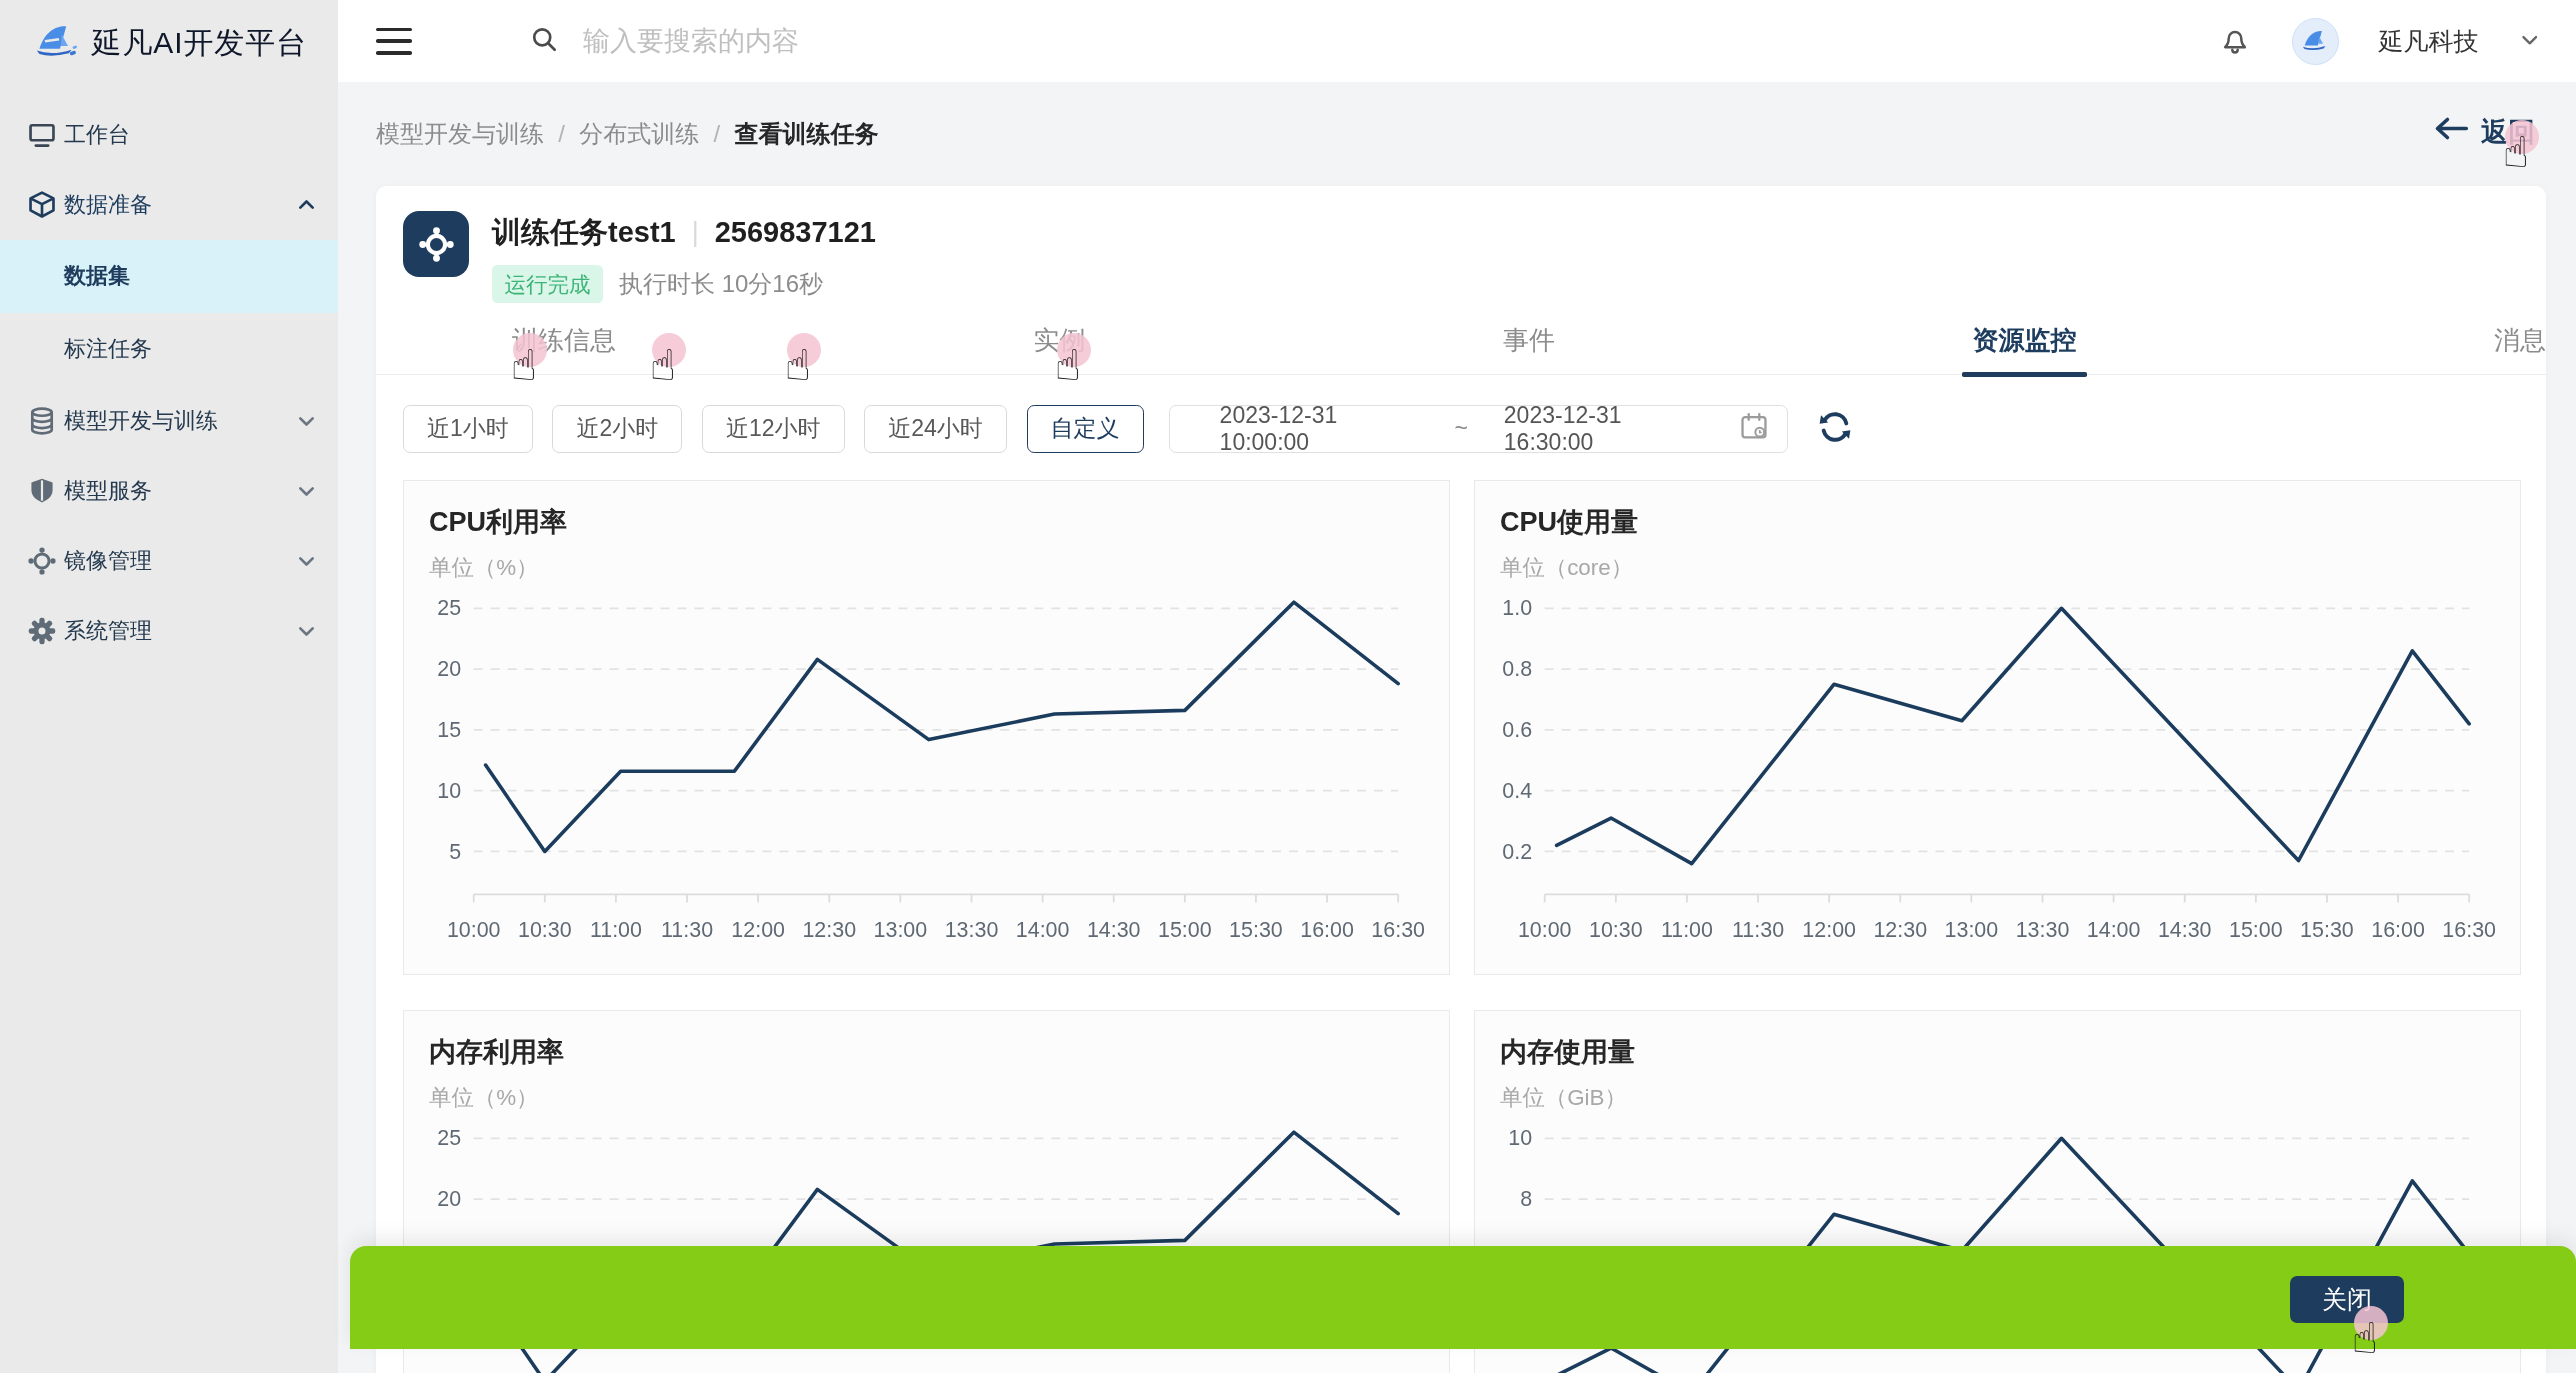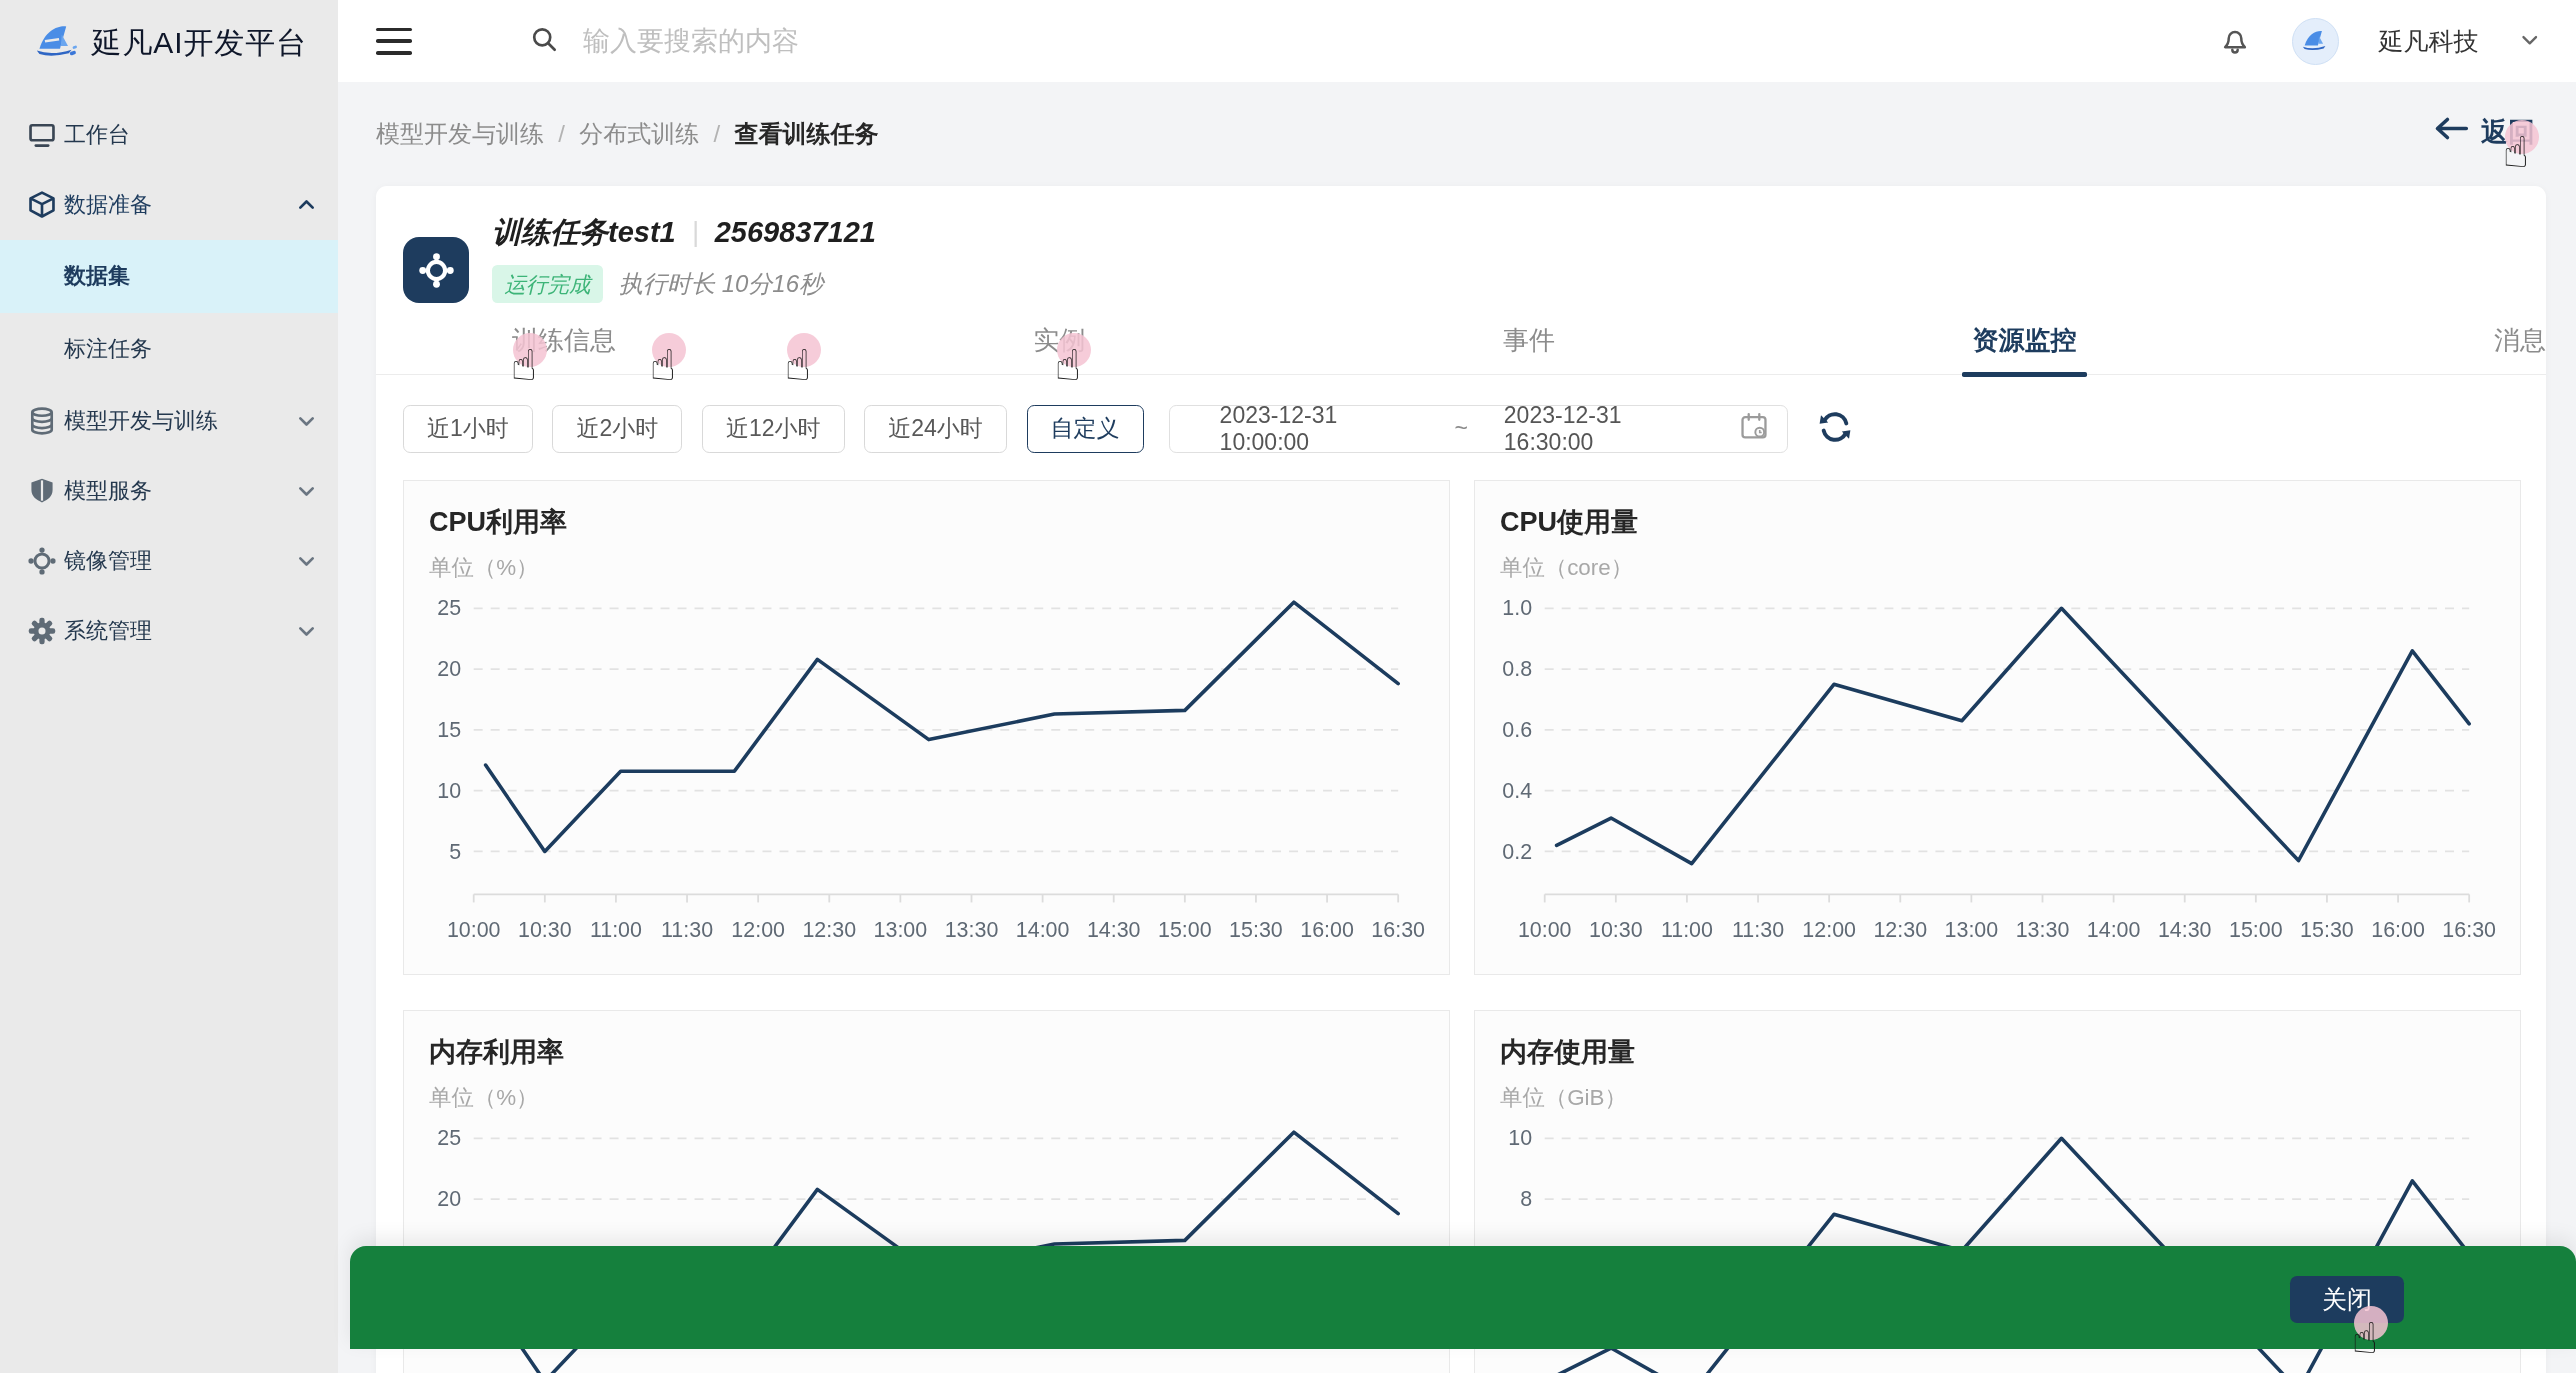--- a/index.html
+++ b/index.html
@@ -34,21 +34,21 @@
 
   
   .crumb-bar { position:absolute; left:0; right:0; top:82px; height:104px; display:flex; align-items:center; }
   .crumbs { margin-left:38px; display:flex; align-items:center; gap:14.3px; font-size:24px; color:#8c8c8c; }
   .crumb-sep { color:#b3b3b3; }
   .crumb-current { color:#262626; font-weight:bold; }
   .back-link { position:absolute; right:41px; top:32px; display:flex; align-items:center; gap:12.5px; color:#1e3c5e; font-size:27px; font-weight:bold; cursor:pointer; }
 
   
   .card { position:absolute; left:38px; right:30px; top:186px; height:1252px; background:#ffffff; border-radius:10.7px 10.7px 0 0; box-shadow:0 1.8px 7.2px rgba(0,0,0,0.04); padding:25px 27px 0 27px; }
-  .task-head { display:flex; align-items:flex-end; gap:23px;font-style:italic; }
+  .task-head { display:flex; align-items:flex-start; gap:23px; }
   .task-icon { width:66px; height:66px; border-radius:16px; background:#1e3c5e; display:flex; align-items:center; justify-content:center; flex:0 0 auto; }
   .task-line1 { display:flex; align-items:center; gap:16px; margin-top:1.8px; }
   .task-name,.task-id { font-size:29px; font-weight:bold; color:#1f1f1f; }
   .task-sep { color:#d9d9d9; font-size:27px; }
   .task-line2 { display:flex; align-items:center; gap:16px; margin-top:12.5px; }
   .badge { background:#d9f6e8; color:#3db478; font-size:21.5px; padding:4.5px 12.5px; border-radius:5.4px; }
   .task-duration { font-size:24px; color:#8c8c8c; }
 
   
   .tabs { position:relative; margin:19.7px -27px 0 -27px; padding-left:136px; display:flex; gap:79px; border-bottom:1.8px solid #ececec; height:52px;justify-content:space-between; }
@@ -65,21 +65,21 @@
   .date-range .cal { margin-left:auto; }
 
   
   .charts { margin-top:27px; display:grid; grid-template-columns:1047px 1047px; grid-template-rows:495px 495px; column-gap:24px; row-gap:35px; }
   .panel { background:#fcfcfc; border:1.8px solid #e9e9e9; border-radius:0; padding:23px 25px; overflow:hidden; }
   .panel-title { font-size:27px; font-weight:bold; color:#262626; }
   .panel-unit { margin-top:12px; font-size:22.4px; color:#a8a8a8; }
   .panel svg { display:block; margin-top:9px; }
 
   
-  .footer { position:absolute; left:350px; right:0; top:1246px; height:103px; background:#15803d; border-radius:16px 16px 0 0; box-shadow:0 -7.2px 19.7px rgba(0,0,0,0.08); z-index:30; }
+  .footer { position:absolute; left:350px; right:0; top:1246px; height:103px; background:#84cc16; border-radius:16px 16px 0 0; box-shadow:0 -7.2px 19.7px rgba(0,0,0,0.08); z-index:30; }
   .close-btn { position:absolute; right:172px; top:29.5px; height:47px; padding:0 32px; background:#1d3c5e; border:none; border-radius:7.2px; color:#fff; font-size:25px; cursor:pointer; }
 
   
   .cursor-hint { position:absolute; width:54px; height:72px; z-index:60; pointer-events:none; }
   .hint-circle { position:absolute; left:3.6px; top:0; width:34px; height:34px; border-radius:50%; background:#f5c3d2; opacity:.85; }
   .hint-hand { position:absolute; left:1.8px; top:7.2px; font-size:43px; color:#141414; font-family:"DejaVu Sans",sans-serif; }
 </style>
 </head>
 <body>
 

